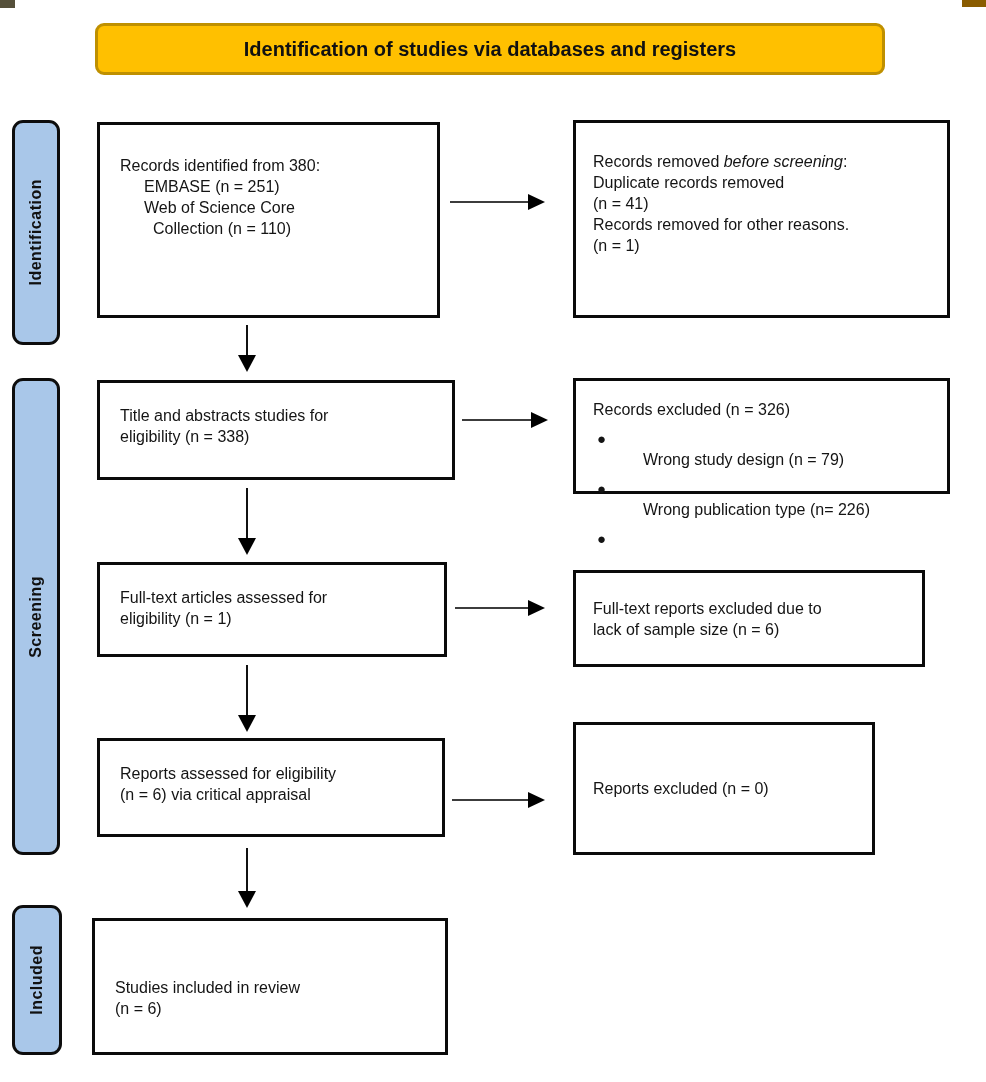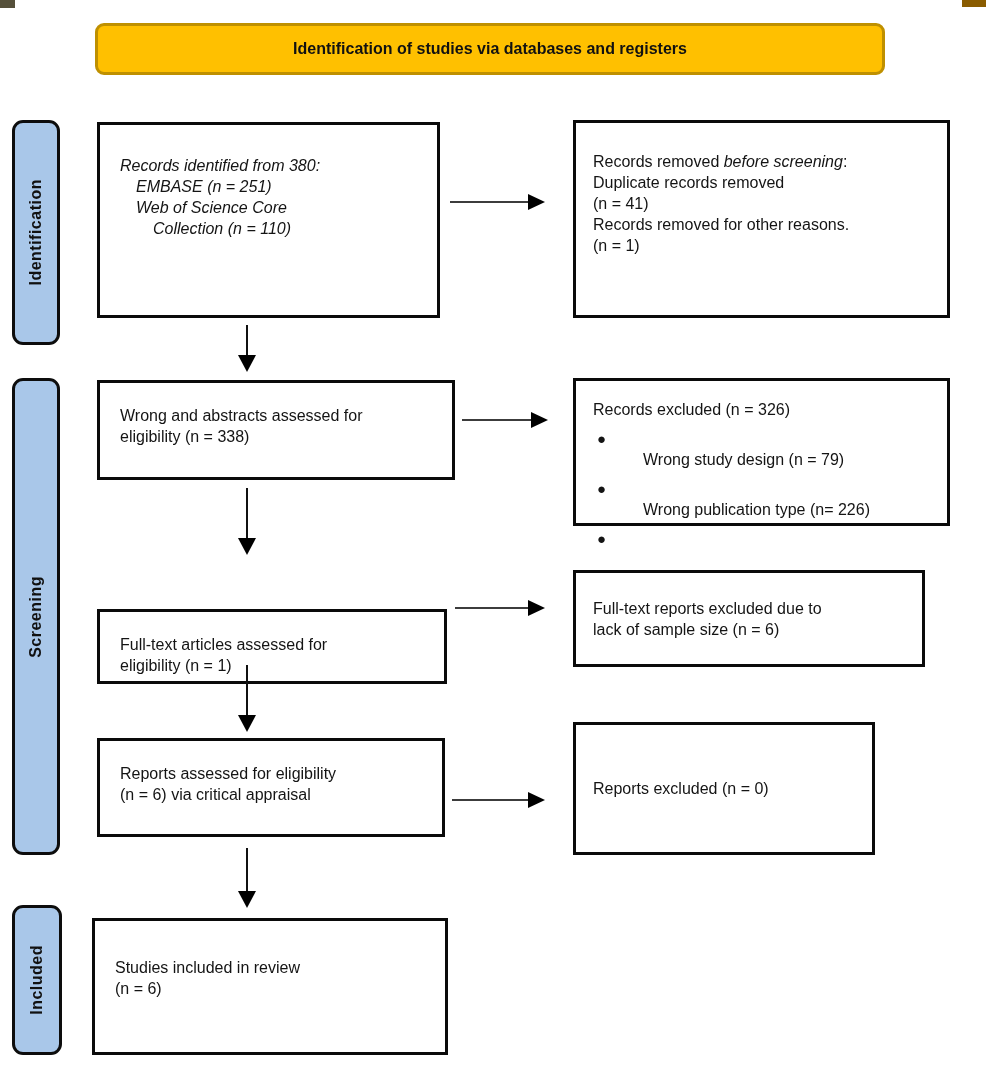--- a/index.html
+++ b/index.html
@@ -11,41 +11,41 @@
     color:#1a1a1a;
     overflow:hidden;
   }
   .artifact{position:absolute;}
   
   .header-box{
     position:absolute;left:95px;top:23px;width:790px;height:52px;
     box-sizing:border-box;
     background:#FFC000;border:3px solid #BF9000;border-radius:9px;
     display:flex;align-items:center;justify-content:center;
-    font-size:16px;font-weight:bold;color:#111;
+    font-size:20px;font-weight:bold;color:#111;
   }
   
   .stage{
     position:absolute;box-sizing:border-box;
     background:#A9C7E9;border:3px solid #0d0d0d;border-radius:11px;
     display:flex;align-items:center;justify-content:center;
   }
   .stage span{
     writing-mode:vertical-rl;transform:rotate(180deg);
     font-weight:bold;font-size:16px;color:#111;letter-spacing:0.5px;
     white-space:nowrap;
   }
   
   .box{
     position:absolute;box-sizing:border-box;
     background:#ffffff;border:3px solid #0a0a0a;
     font-size:16px;line-height:1.32;color:#141414;
   }
   .box .line{padding-left:0;}
-  .indent1{margin-left:16px;}
+  .indent1{margin-left:24px;}
   .indent2{margin-left:33px;}
   .italic{font-style:italic;}
   .vcenter{display:flex;align-items:center;}
   .bullet-row{display:flex;margin-top:9px;}
   .bullet-glyph{width:46px;padding-left:4px;font-size:15px;}
   .bullet-text{flex:1;margin-top:20px;}
   
   .h-arrow{position:absolute;display:flex;align-items:center;height:16px;}
   .h-line{flex:1;height:2px;background:#3c3c3c;}
   .h-head{width:0;height:0;border-left:17px solid #000;border-top:8px solid transparent;border-bottom:8px solid transparent;}
@@ -68,77 +68,77 @@
   <div class="stage" style="left:12px;top:120px;width:48px;height:225px;">
     <span>Identification</span>
   </div>
   <div class="stage" style="left:12px;top:378px;width:48px;height:477px;">
     <span>Screening</span>
   </div>
   <div class="stage" style="left:12px;top:905px;width:50px;height:150px;">
     <span>Included</span>
   </div>
 
-  <div class="box" style="left:97px;top:122px;width:343px;height:196px;padding:30px 8px 0 20px;font-style:italic;">
+  <div class="box" style="left:97px;top:122px;width:343px;height:196px;padding:30px 8px 0 20px;">
     <div class="line">Records identified from 380:</div>
     <div class="line indent1">EMBASE (n = 251)</div>
     <div class="line indent1">Web of Science Core</div>
     <div class="line indent2">Collection (n = 110)</div>
   </div>
 
   <div class="box" style="left:573px;top:120px;width:377px;height:198px;padding:28px 8px 0 17px;">
     <div class="line">
       <span>Records removed </span><span class="italic">before screening</span><span>:</span>
     </div>
     <div class="line">Duplicate records removed</div>
     <div class="line">(n = 41)</div>
     <div class="line">Records removed for other reasons.</div>
     <div class="line">(n = 1)</div>
   </div>
 
   <div class="box" style="left:97px;top:380px;width:358px;height:100px;padding:22px 8px 0 20px;">
-    <div class="line">Wrong and abstracts assessed for</div>
+    <div class="line">Title and abstracts studies for</div>
     <div class="line">eligibility (n = 338)</div>
   </div>
 
-  <div class="box" style="left:573px;top:378px;width:377px;height:148px;padding:18px 8px 0 17px;">
+  <div class="box" style="left:573px;top:378px;width:377px;height:116px;padding:18px 8px 0 17px;">
     <div class="line">Records excluded (n = 326)</div>
     <div class="bullet-row">
       <span class="bullet-glyph">●</span>
       <span class="bullet-text">Wrong study design (n = 79)</span>
     </div>
     <div class="bullet-row">
       <span class="bullet-glyph">●</span>
       <span class="bullet-text">Wrong publication type (n= 226)</span>
     </div>
     <div class="bullet-row">
       <span class="bullet-glyph">●</span>
     </div>
   </div>
 
-  <div class="box" style="left:97px;top:562px;width:350px;height:75px;padding:22px 8px 0 20px;margin-top:47px;">
+  <div class="box" style="left:97px;top:562px;width:350px;height:95px;padding:22px 8px 0 20px;">
     <div class="line">Full-text articles assessed for</div>
     <div class="line">eligibility (n = 1)</div>
   </div>
 
   <div class="box" style="left:573px;top:570px;width:352px;height:97px;padding:25px 8px 0 17px;">
     <div class="line">Full-text reports excluded due to</div>
     <div class="line">lack of sample size (n = 6)</div>
   </div>
 
   <div class="box" style="left:97px;top:738px;width:348px;height:99px;padding:22px 8px 0 20px;">
     <div class="line">Reports assessed for eligibility</div>
     <div class="line">(n = 6) via critical appraisal</div>
   </div>
 
   <div class="box vcenter" style="left:573px;top:722px;width:302px;height:133px;padding:0 8px 0 17px;">
     <div class="line">Reports excluded (n = 0)</div>
   </div>
 
-  <div class="box" style="left:92px;top:918px;width:356px;height:137px;padding:36px 8px 0 20px;">
+  <div class="box" style="left:92px;top:918px;width:356px;height:137px;padding:56px 8px 0 20px;">
     <div class="line">Studies included in review</div>
     <div class="line">(n = 6)</div>
   </div>
 
   <div class="h-arrow" style="left:450px;top:194px;width:95px;">
     <div class="h-line"></div>
       <div class="h-head"></div>
   </div>
   <div class="h-arrow" style="left:462px;top:412px;width:86px;">
     <div class="h-line"></div>

